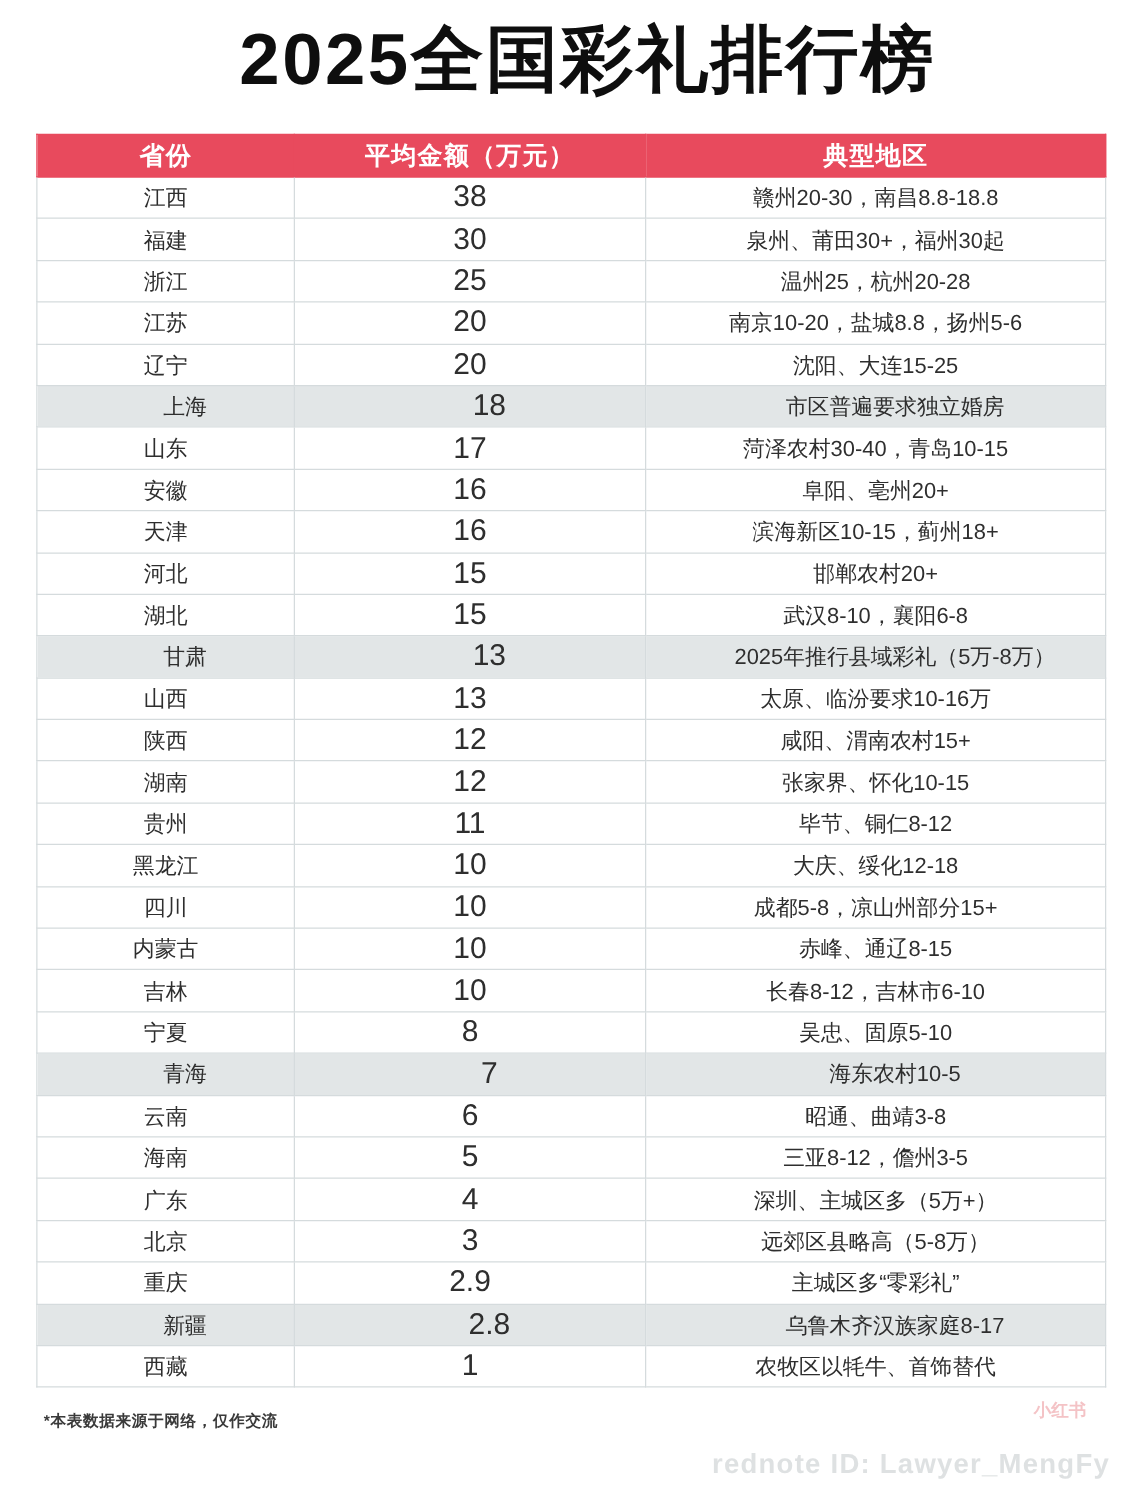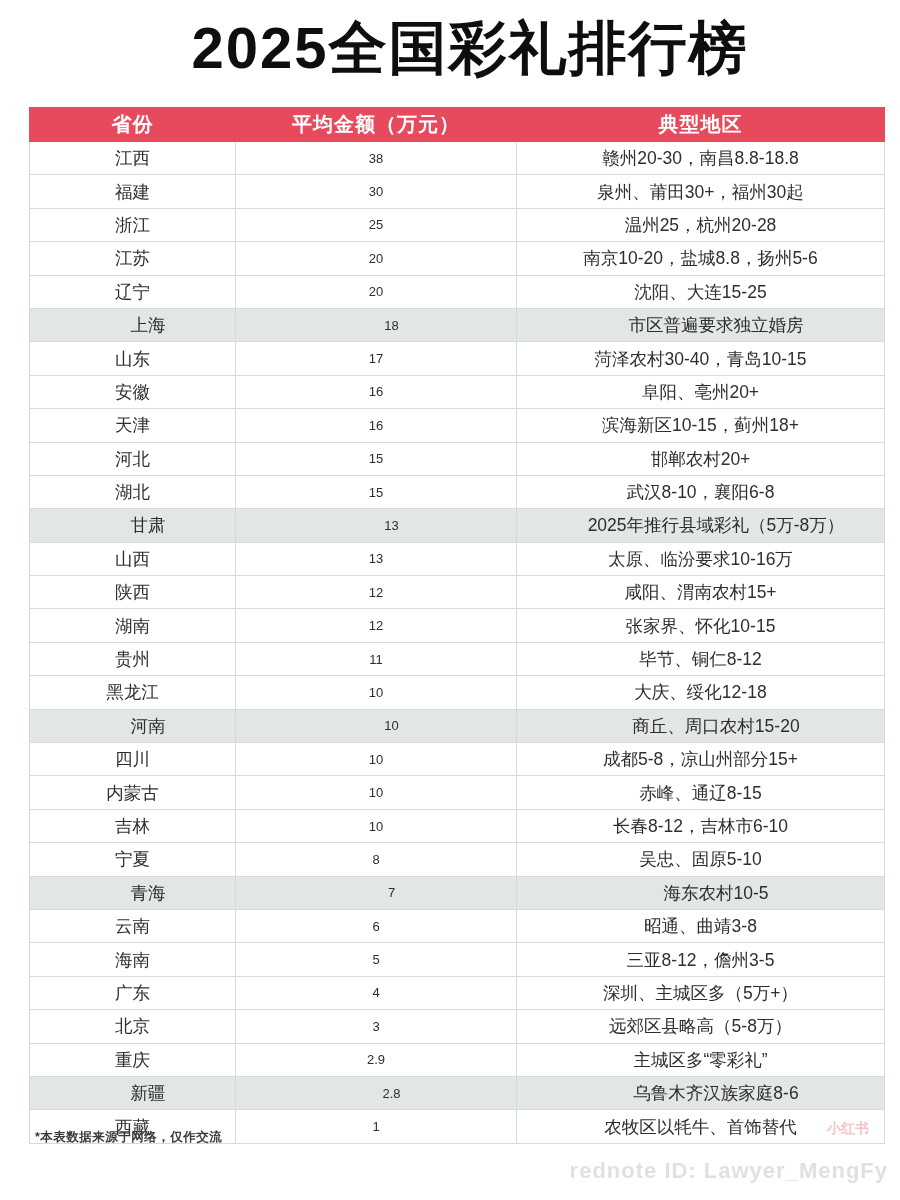--- a/index.html
+++ b/index.html
@@ -56,21 +56,21 @@
     padding: 0 4px;
     text-align: center;
     font-size: 17.5px;
     font-weight: 500;
     color: var(--body-text, #2e2e2e);
     border: 1px solid var(--border-color, #d5dbdd);
     background: #ffffff;
     white-space: nowrap;
     overflow: hidden;
   }
-  tbody td.amount { font-size: 13px; }
+  tbody td.amount { font-size: 24px; }
   tbody tr.alt td { background: var(--row-alt-bg, #e2e6e7); padding-left: 35px; }
   .footnote {
     position: absolute;
     left: 35px;
     top: 1129px;
     font-size: 12.5px;
     font-weight: 600;
     color: #3a3a3a;
     letter-spacing: 0.5px;
   }
@@ -200,25 +200,20 @@
         <tr>
           <td>贵州</td>
           <td class="amount">11</td>
           <td>毕节、铜仁8-12</td>
         </tr>
         <tr>
           <td>黑龙江</td>
           <td class="amount">10</td>
           <td>大庆、绥化12-18</td>
         </tr>
-        <tr class="alt">
-          <td>河南</td>
-          <td class="amount">10</td>
-          <td>商丘、周口农村15-20</td>
-        </tr>
         <tr>
           <td>四川</td>
           <td class="amount">10</td>
           <td>成都5-8，凉山州部分15+</td>
         </tr>
         <tr>
           <td>内蒙古</td>
           <td class="amount">10</td>
           <td>赤峰、通辽8-15</td>
         </tr>
@@ -258,21 +253,21 @@
           <td>远郊区县略高（5-8万）</td>
         </tr>
         <tr>
           <td>重庆</td>
           <td class="amount">2.9</td>
           <td>主城区多“零彩礼”</td>
         </tr>
         <tr class="alt">
           <td>新疆</td>
           <td class="amount">2.8</td>
-          <td>乌鲁木齐汉族家庭8-6</td>
+          <td>乌鲁木齐汉族家庭8-17</td>
         </tr>
         <tr>
           <td>西藏</td>
           <td class="amount">1</td>
           <td>农牧区以牦牛、首饰替代</td>
         </tr>
       </tbody>
   </table>
 
   <div class="footnote">*本表数据来源于网络，仅作交流</div>

